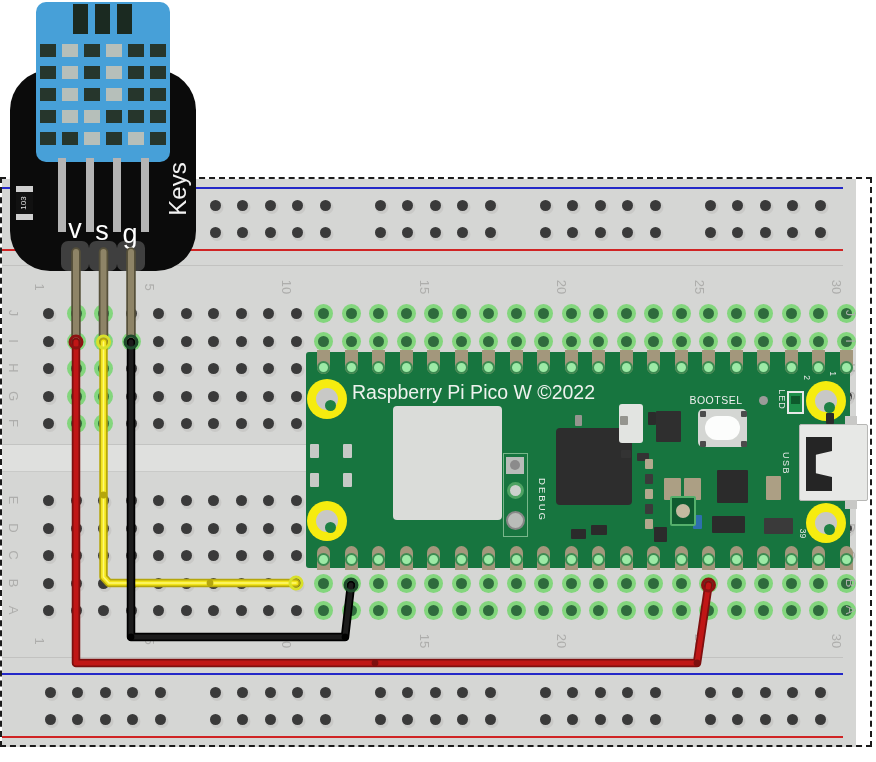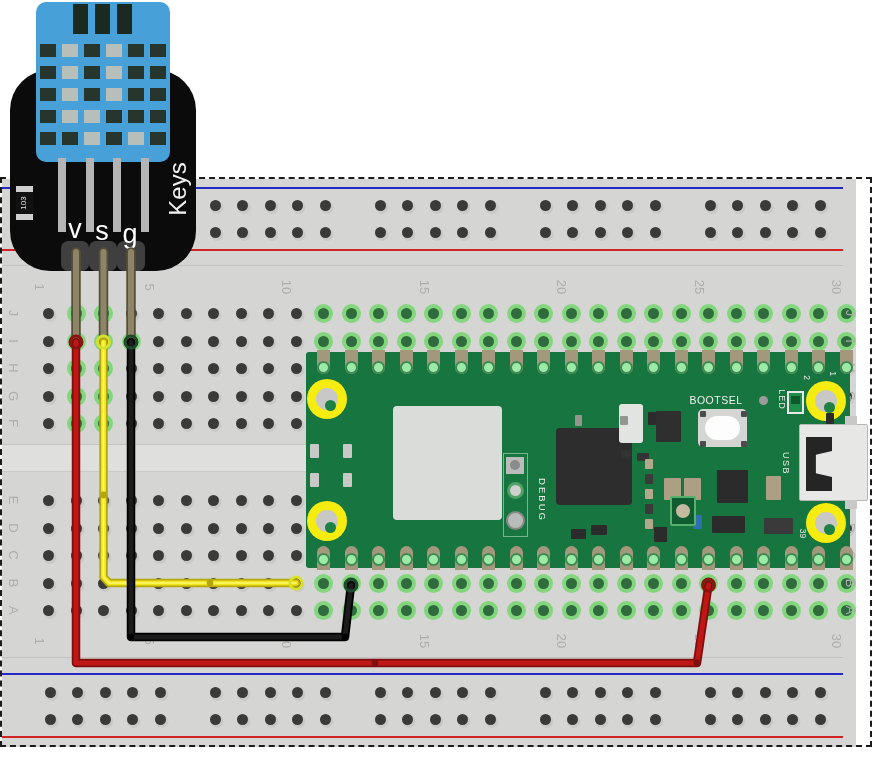--- a/index.html
+++ b/index.html
@@ -656,20 +656,21 @@
         <div class="part" style="left: 343px; top: 444px; width: 9px; height: 14px; background: rgb(198, 201, 198); border-radius: 1px;"></div>
         <div class="part" style="left: 310px; top: 473px; width: 9px; height: 14px; background: rgb(198, 201, 198); border-radius: 1px;"></div>
         <div class="part" style="left: 343px; top: 473px; width: 9px; height: 14px; background: rgb(198, 201, 198); border-radius: 1px;"></div>
         <div class="part" style="left: 698px; top: 409px; width: 49px; height: 38px; background: rgb(212, 214, 211); border-radius: 5px;"></div>
         <div class="part" style="left: 700px; top: 411px; width: 6px; height: 6px; background: rgb(76, 76, 76); border-radius: 1px;"></div>
         <div class="part" style="left: 741px; top: 411px; width: 6px; height: 6px; background: rgb(76, 76, 76); border-radius: 1px;"></div>
         <div class="part" style="left: 700px; top: 441px; width: 6px; height: 6px; background: rgb(76, 76, 76); border-radius: 1px;"></div>
         <div class="part" style="left: 741px; top: 441px; width: 6px; height: 6px; background: rgb(76, 76, 76); border-radius: 1px;"></div>
         <div class="part" style="left: 705px; top: 416px; width: 35px; height: 24px; background: rgb(252, 253, 252); border-radius: 12px;"></div>
       </div>
+    <div id="pico-title">Raspberry Pi Pico W ©2022</div>
     <div id="bootsel-label">BOOTSEL</div>
     <div id="debug-box"></div>
     <div id="debug-pad1"></div>
     <div id="debug-pad1c"></div>
     <div id="debug-pad2"></div>
     <div id="debug-pad3"></div>
     <div id="debug-label">DEBUG</div>
     <div id="gbox"></div>
     <div id="gbox-c"></div>
     <div id="led-dot"></div>

